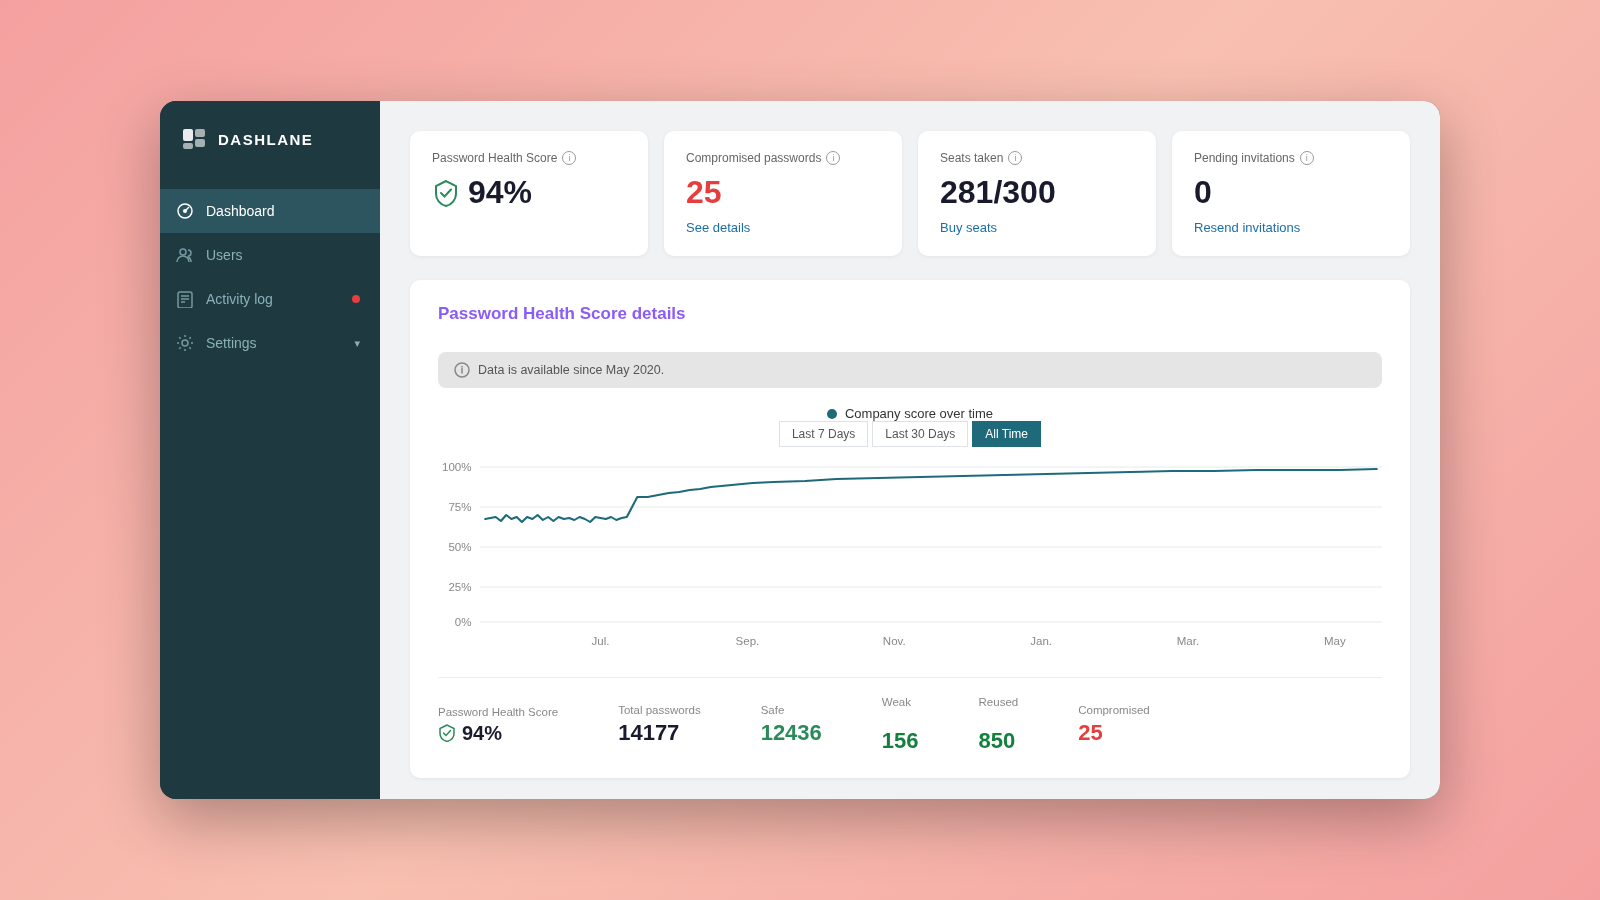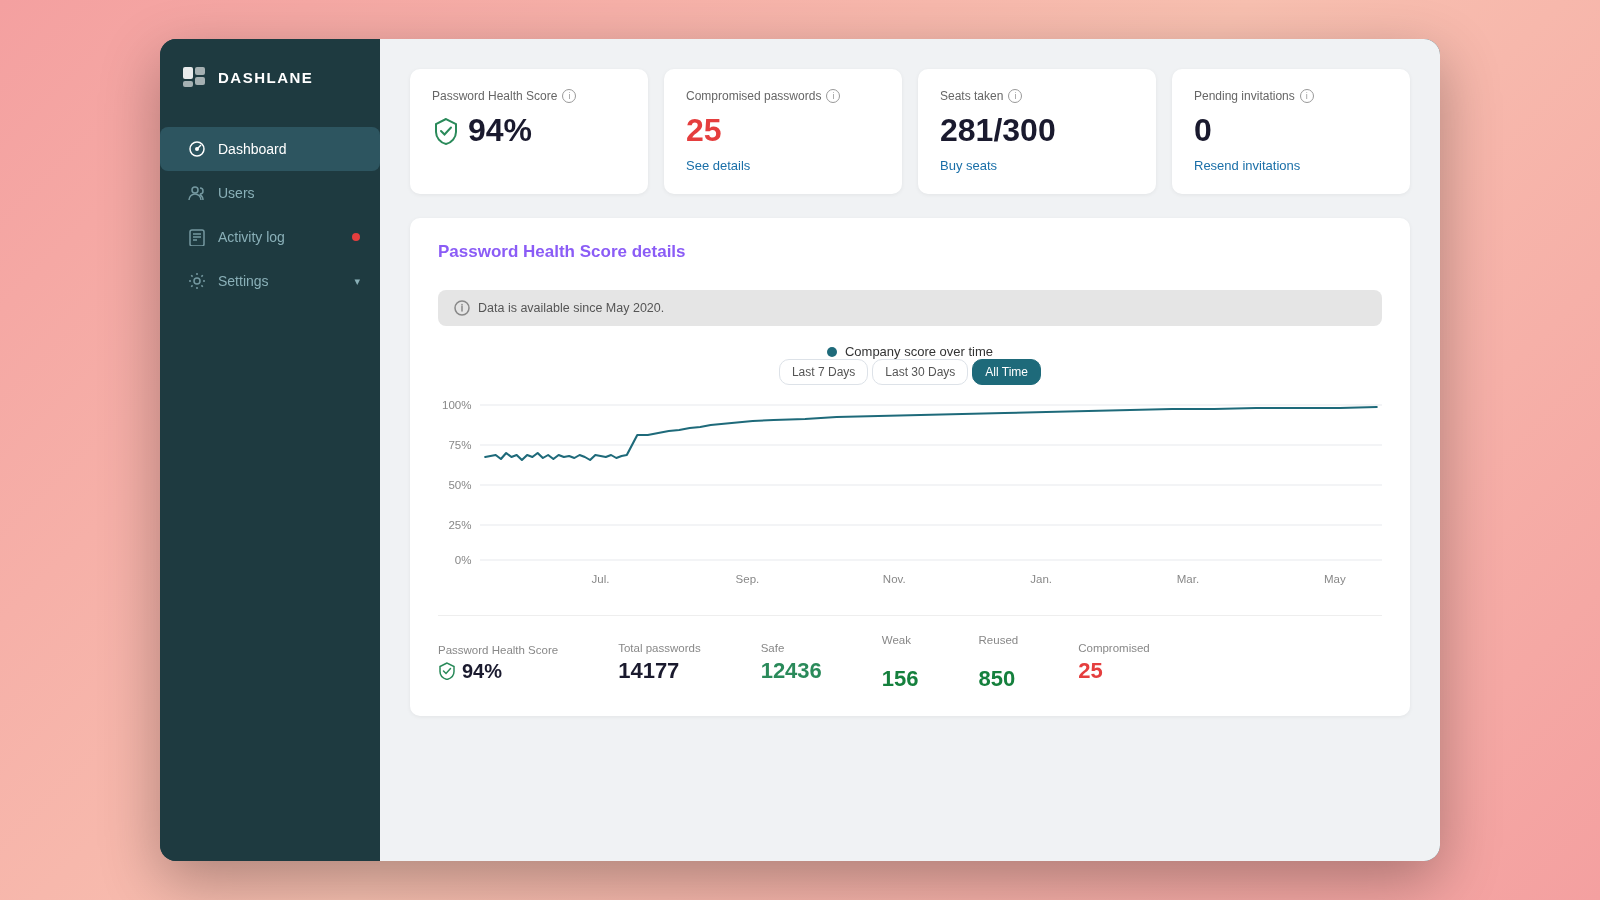--- a/index.html
+++ b/index.html
@@ -7,21 +7,21 @@
       background: linear-gradient(135deg, #f4a0a0 0%, #f8c0b0 50%, #f4a0a0 100%);
       width: 1600px;
       height: 900px;
       display: flex;
       align-items: center;
       justify-content: center;
       font-family: -apple-system, BlinkMacSystemFont, 'Segoe UI', sans-serif;
     }
     .browser-window {
       width: 1280px;
-      height: 822px;
+      height: 698px;
       background: #2d4f56;
       border-radius: 16px;
       overflow: hidden;
       display: flex;
       box-shadow: 0 20px 60px rgba(0,0,0,0.3);
     }
     
     .sidebar {
       width: 220px;
       background: #1e3a40;
@@ -47,27 +47,26 @@
       letter-spacing: 1.5px;
     }
     .sidebar-nav {
       margin-top: 12px;
       flex: 1;
     }
     .nav-item {
       display: flex;
       align-items: center;
       gap: 12px;
-      padding: 13px 28px;
+      padding: 13px 16px;
       color: #8ab0b8;
       cursor: pointer;
       position: relative;
       font-size: 14px;
       font-weight: 500;
-      border-radius: 8px;
     }
     .nav-item.active {
       background: #2d5560;
       color: white;
     }
     .nav-item .nav-icon {
       width: 18px;
       height: 18px;
       opacity: 0.8;
     }
@@ -192,21 +191,21 @@
       background: #1e6a7a;
       border-radius: 50%;
     }
     .time-buttons {
       display: flex;
       gap: 4px;
     }
     .time-btn {
       padding: 5px 12px;
       font-size: 12px;
-      border-radius: 10px;
+      border-radius: 0;
       border: 1px solid #dde2e8;
       background: white;
       color: #555;
       cursor: pointer;
       font-weight: 500;
     }
     .time-btn.active {
       background: #1e6a7a;
       color: white;
       border-color: #1e6a7a;

